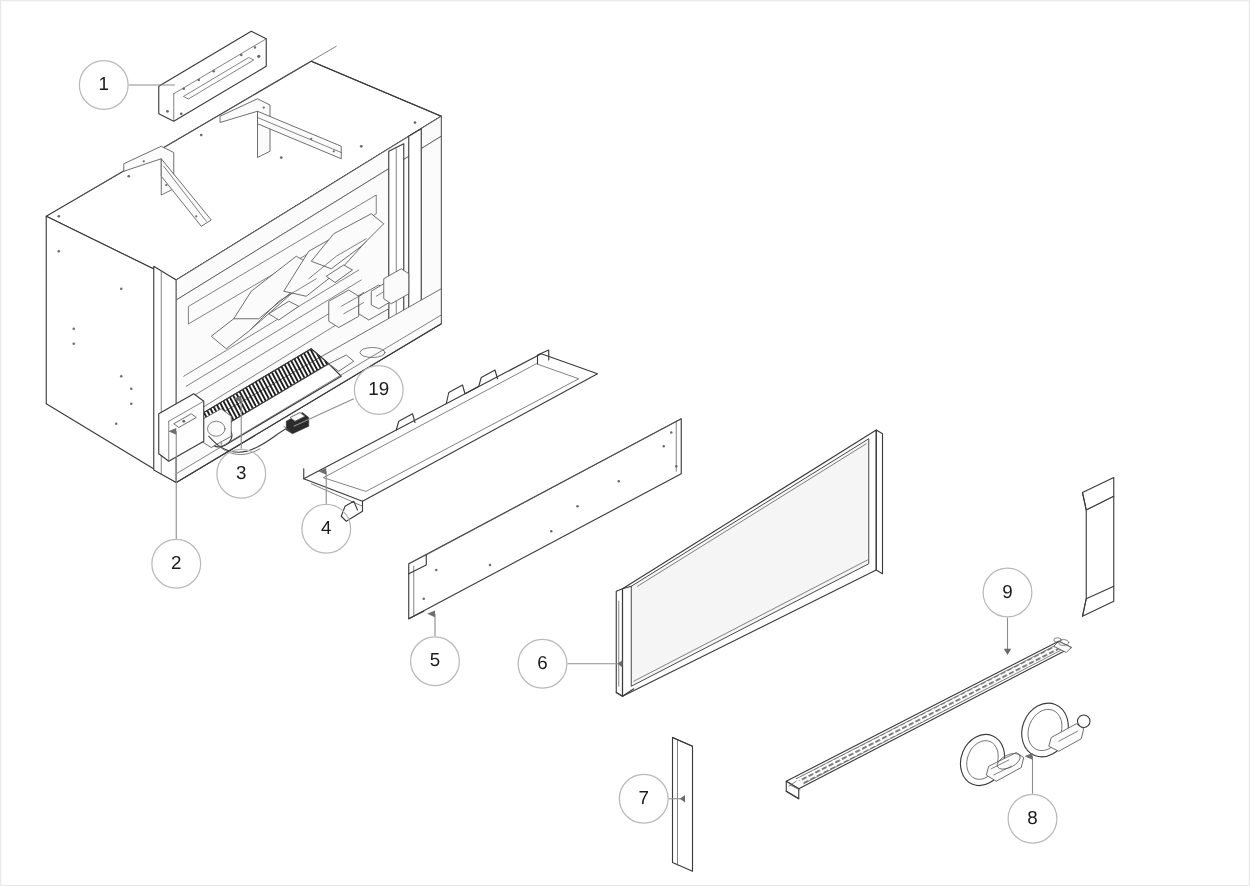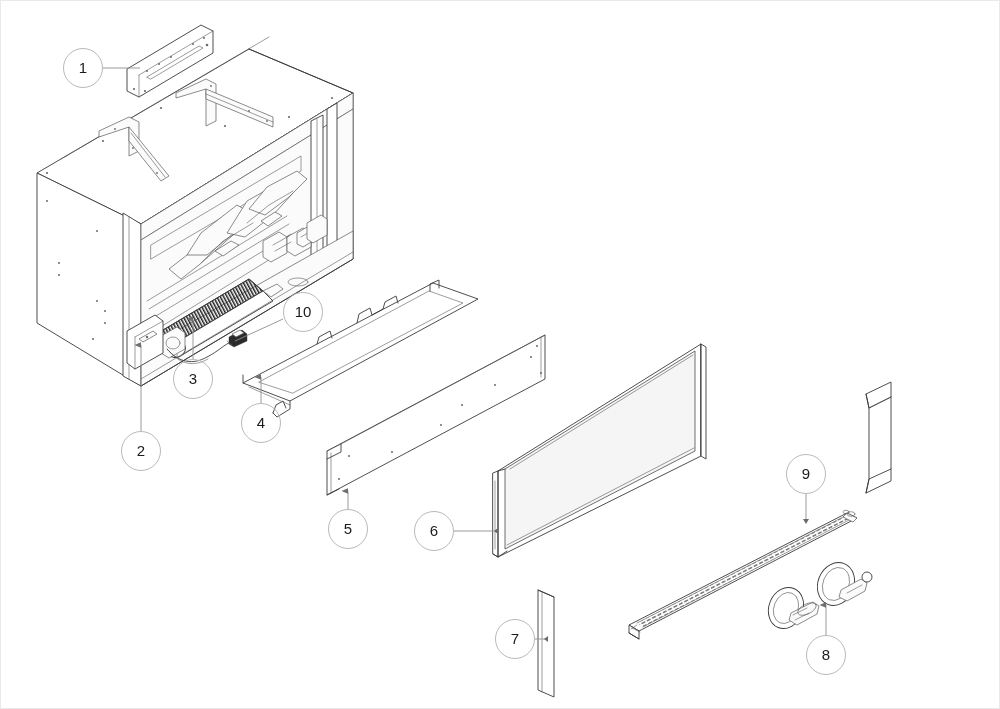--- a/index.html
+++ b/index.html
@@ -360,16 +360,16 @@
   <div class="callout-layer">
     <div class="callout" style="left:82px;  top:67px;">1</div>
     <div class="callout" style="left:140px; top:450px;">2</div>
     <div class="callout" style="left:192px; top:378px;">3</div>
     <div class="callout" style="left:260px; top:422px;">4</div>
     <div class="callout" style="left:347px; top:528px;">5</div>
     <div class="callout" style="left:433px; top:530px;">6</div>
     <div class="callout" style="left:514px; top:638px;">7</div>
     <div class="callout" style="left:825px; top:654px;">8</div>
     <div class="callout" style="left:805px; top:473px;">9</div>
-    <div class="callout" style="left:302px; top:311px;">10</div>
+    <div class="callout" style="left:302px; top:311px;">19</div>
   </div>
 
 </div>
 
 </body></html>

